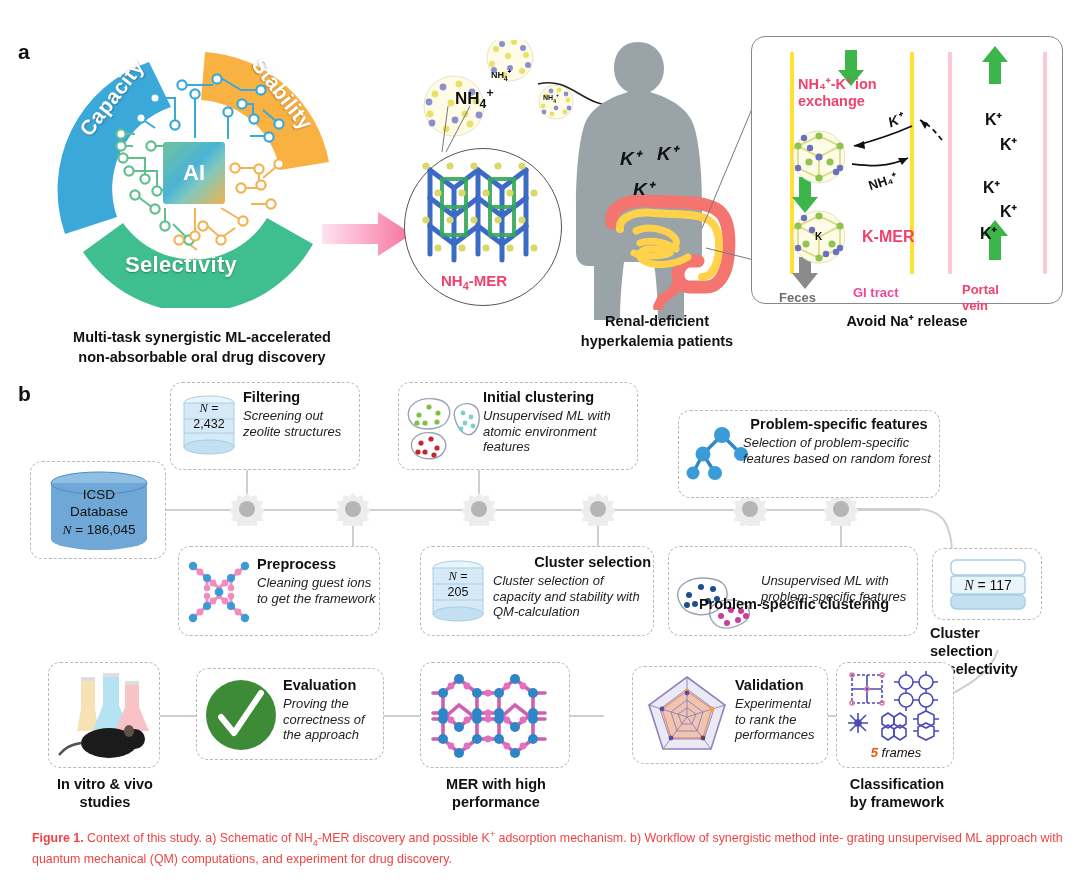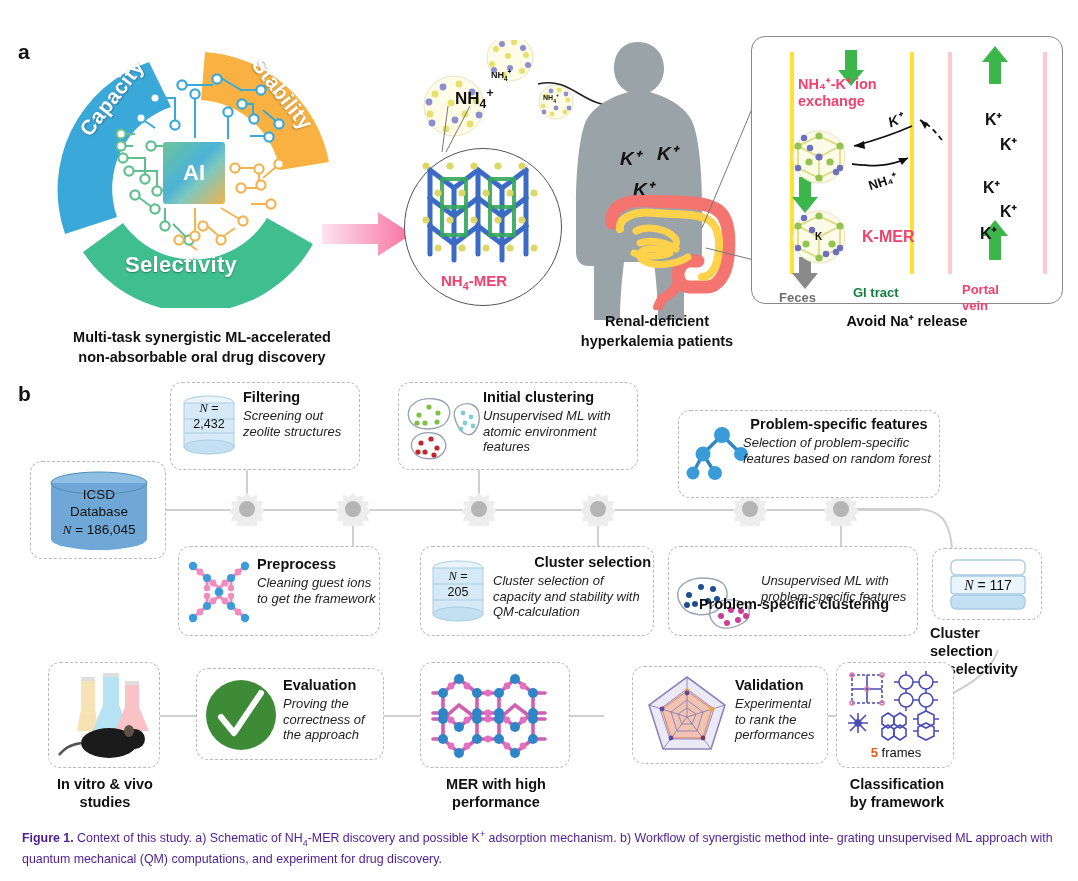--- a/index.html
+++ b/index.html
@@ -50,43 +50,43 @@
   
   .mechbox {
     position:absolute; left:751px; top:36px; width:312px; height:268px;
     border:1.4px solid #888; border-radius:14px; background:#fff;
   }
   .vline { position:absolute; width:4px; }
   .yellowline { background:#ffe033; }
   .pinkline { background:#ffc9d4; }
   .mech-text { position:absolute; font-weight:bold; }
   .pinktxt { color:#f0426e; }
-  .goldtxt { color:#15803d; }
+  .goldtxt { color:#ec4899; }
   .graytxt { color:#6f6f6f; }
 
   
   .node {
     position:absolute; border:1.6px dashed #b9b9b9; border-radius:12px;
     background:#fff;
   }
   .node-title { font-weight:bold; font-size:14.5px; color:#111; line-height:1.15; }
   .node-desc  { font-style:italic; font-size:13px; color:#222; line-height:1.22; }
   .outside-label {
     position:absolute; font-weight:bold; font-size:14.5px; text-align:center;
     line-height:1.25; color:#111;
   }
   .spine { position:absolute; background:#cfcfcf; }
   .stem  { position:absolute; background:#cfcfcf; }
 
   .cog { position:absolute; width:34px; height:34px; }
 
   
   .figcap {
-    position:absolute; left:22px; top:828px; width:1046px;
-    font-size:12.4px; line-height:1.5; color:#4c1d95;
+    position:absolute; left:32px; top:828px; width:1046px;
+    font-size:12.4px; line-height:1.5; color:#ef4444;
     font-family:"Liberation Sans", sans-serif;
   }
   .figcap b { font-weight:bold; }
   sub, sup { font-size:.72em; }
 </style>
 </head>
 <body>
 
 <div class="fig">
 
@@ -884,21 +884,21 @@
         <path d="M50 48 l6 -4 l6 4 l0 7 l-6 4 l-6 -4 Z"></path>
         <path d="M38 60 l6 -4 l6 4 l0 7 l-6 4 l-6 -4 Z"></path>
         <path d="M50 60 l6 -4 l6 4 l0 7 l-6 4 l-6 -4 Z"></path>
       </g>
       <g stroke="#4b4bb5" stroke-width="1.6" fill="none">
         <path d="M74 46 l8 -4 l8 4 l0 9 l-8 4 l-8 -4 Z"></path>
         <path d="M74 58 l8 -4 l8 4 l0 9 l-8 4 l-8 -4 Z"></path>
         <path d="M90 50 l5 0 M74 50 l-5 0 M90 62 l5 0 M74 62 l-5 0"></path>
       </g>
     </svg>
-    <div style="position:absolute;left:0;top:82px;width:118px;text-align:center;font-size:13px;color:#111;">
+    <div style="position:absolute;left:0;top:82px;width:118px;text-align:center;font-size:13px;color:#111;font-style:italic;">
       <span style="color:#e8590c;font-weight:bold;">5</span><span> frames</span>
     </div>
   </div>
   <div class="outside-label" style="left:822px;top:775px;width:150px;">
     <div>Classification</div>
     <div>by framework</div>
   </div>
 
   <div class="figcap">
     <b>Figure 1.</b>

